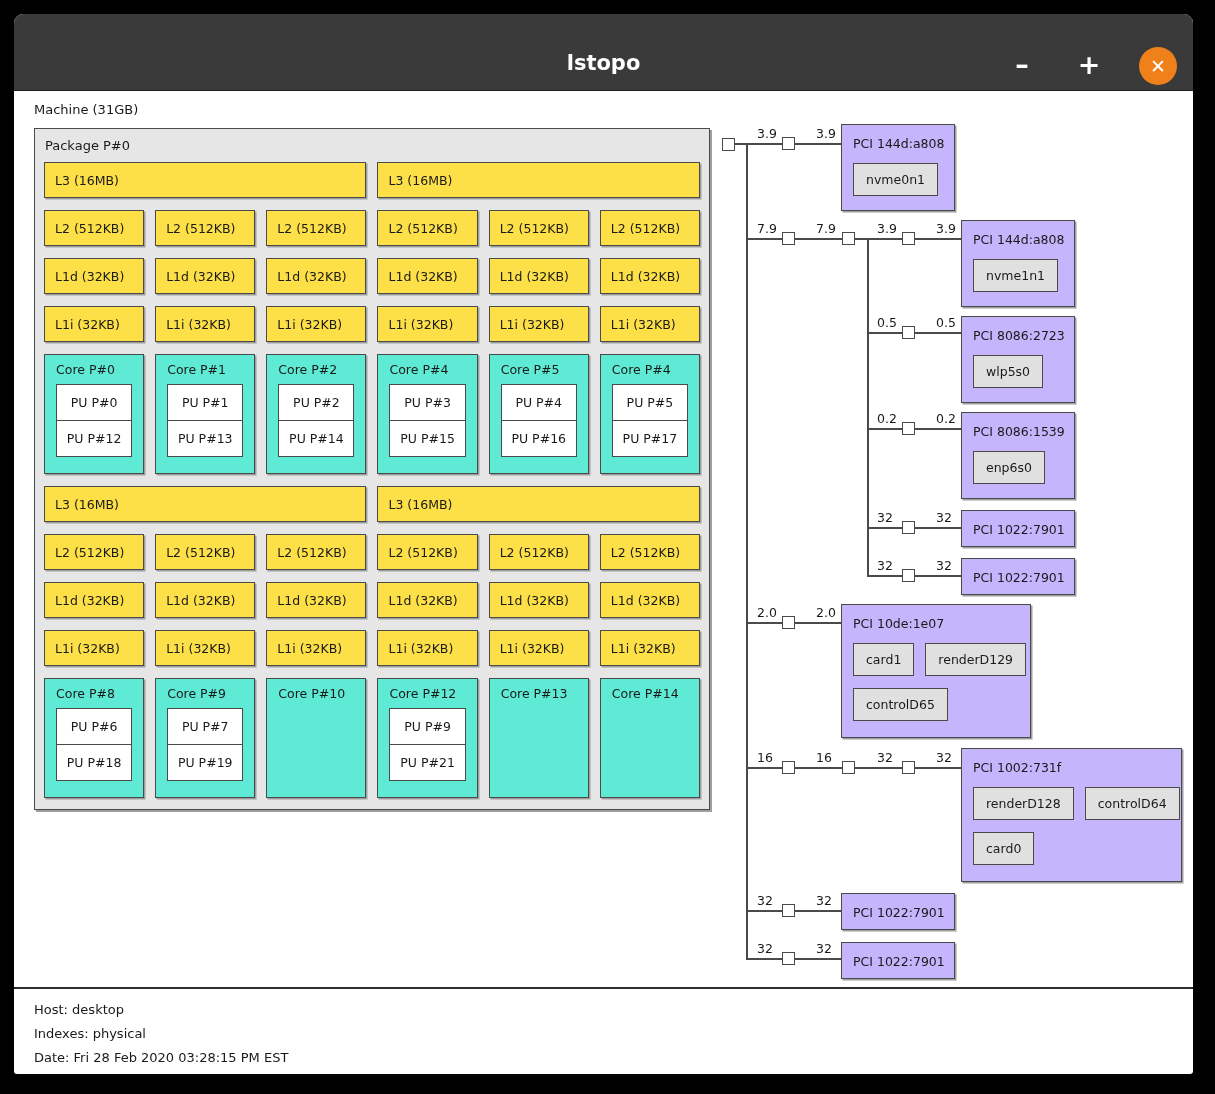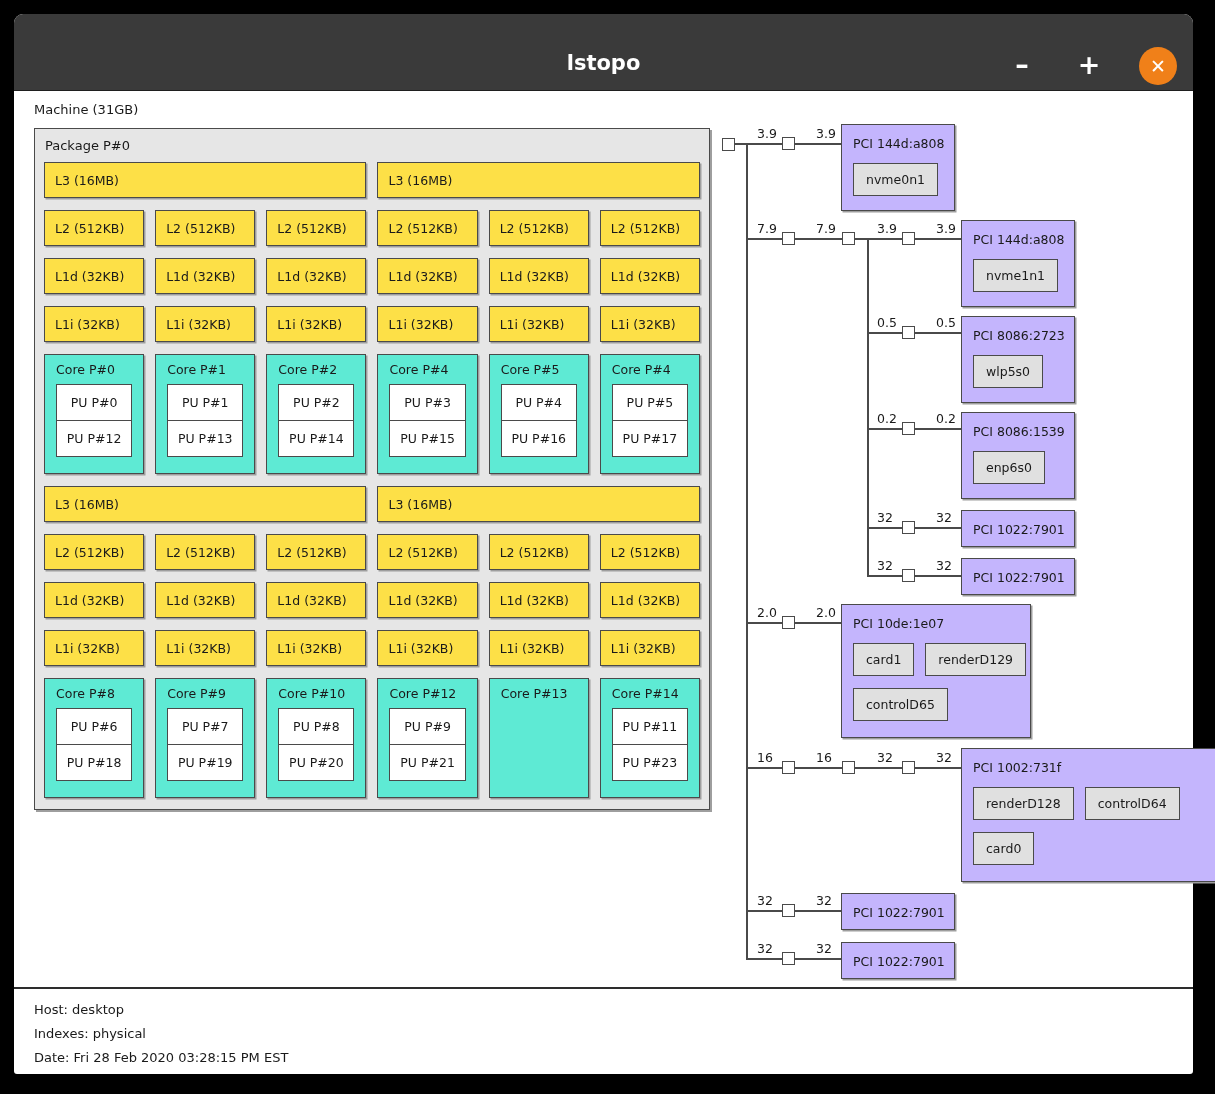--- a/index.html
+++ b/index.html
@@ -153,41 +153,33 @@
         </div>
         <div class="corebox">
           <div class="corelab">Core P#9</div>
           <div class="pustack">
             <div class="pubox">PU P#7</div>
             <div class="pubox">PU P#19</div>
           </div>
         </div>
         <div class="corebox">
           <div class="corelab">Core P#10</div>
-          <div class="pustack">
-            <div class="pubox">PU P#8</div>
-            <div class="pubox">PU P#20</div>
-          </div>
         </div>
         <div class="corebox">
           <div class="corelab">Core P#12</div>
           <div class="pustack">
             <div class="pubox">PU P#9</div>
             <div class="pubox">PU P#21</div>
           </div>
         </div>
         <div class="corebox">
           <div class="corelab">Core P#13</div>
         </div>
         <div class="corebox">
           <div class="corelab">Core P#14</div>
-          <div class="pustack">
-            <div class="pubox">PU P#11</div>
-            <div class="pubox">PU P#23</div>
-          </div>
         </div>
       </div>
   </div>
 
   <div id="pci-tree">
 
     <div class="sq" style="left:722px;top:138px;"></div>
     <div class="hline" style="left:734px;top:143px;width:13px;"></div>
     <div class="vline" style="left:746px;top:144px;height:816px;"></div>
     <div class="vline" style="left:867px;top:239px;height:338px;"></div>
@@ -264,21 +256,21 @@
         </div>
       </div>
       <div class="hline" style="left: 747px; top: 767px; width: 214px;"></div>
       <div class="speed" style="left: 757px; top: 750px;">16</div>
       <div class="speed" style="left: 816px; top: 750px;">16</div>
       <div class="speed" style="left: 877px; top: 750px;">32</div>
       <div class="speed" style="left: 936px; top: 750px;">32</div>
       <div class="sq" style="left: 782px; top: 761px;"></div>
       <div class="sq" style="left: 842px; top: 761px;"></div>
       <div class="sq" style="left: 902px; top: 761px;"></div>
-      <div class="pcibox" style="left: 961px; top: 748px; width: 255px; height: 134px;">
+      <div class="pcibox" style="left: 961px; top: 748px; width: 221px; height: 134px;">
         <div class="pcititle">PCI 1002:731f</div>
         <div class="devrow">
           <div class="devbox">renderD128</div>
           <div class="devbox">controlD64</div>
         </div>
         <div class="devrow">
           <div class="devbox">card0</div>
         </div>
       </div>
       <div class="hline" style="left: 747px; top: 910px; width: 94px;"></div>

